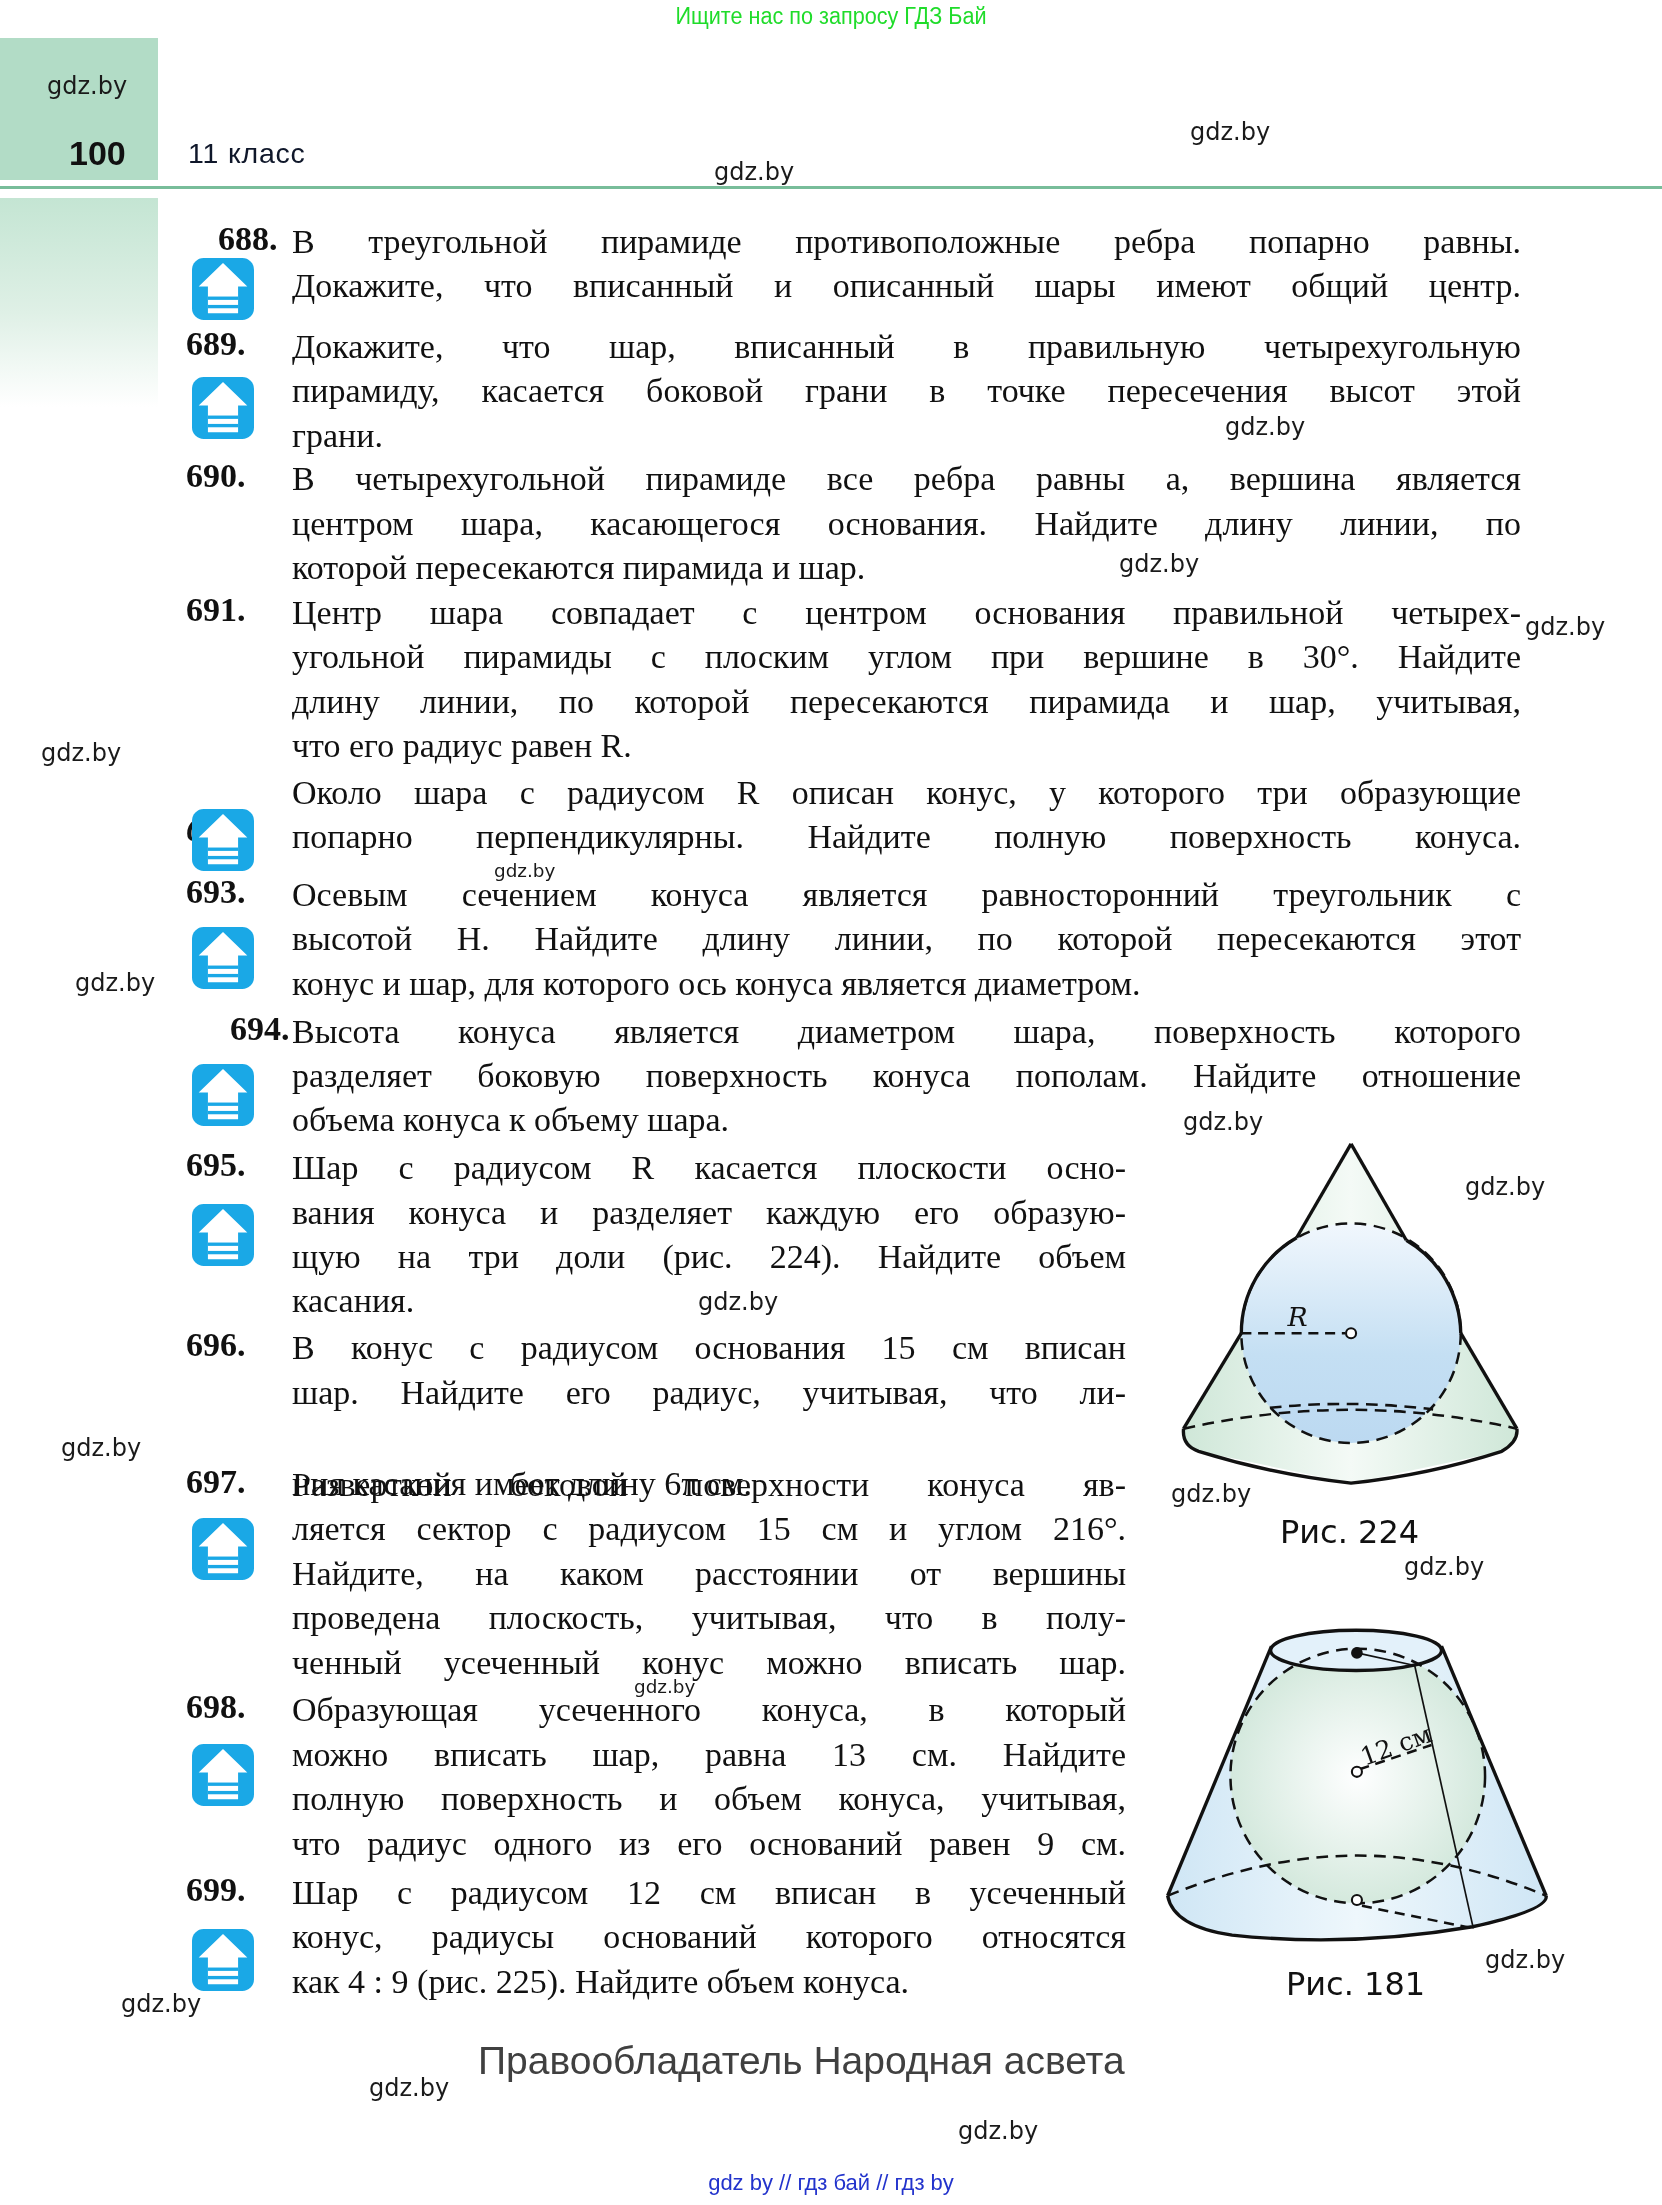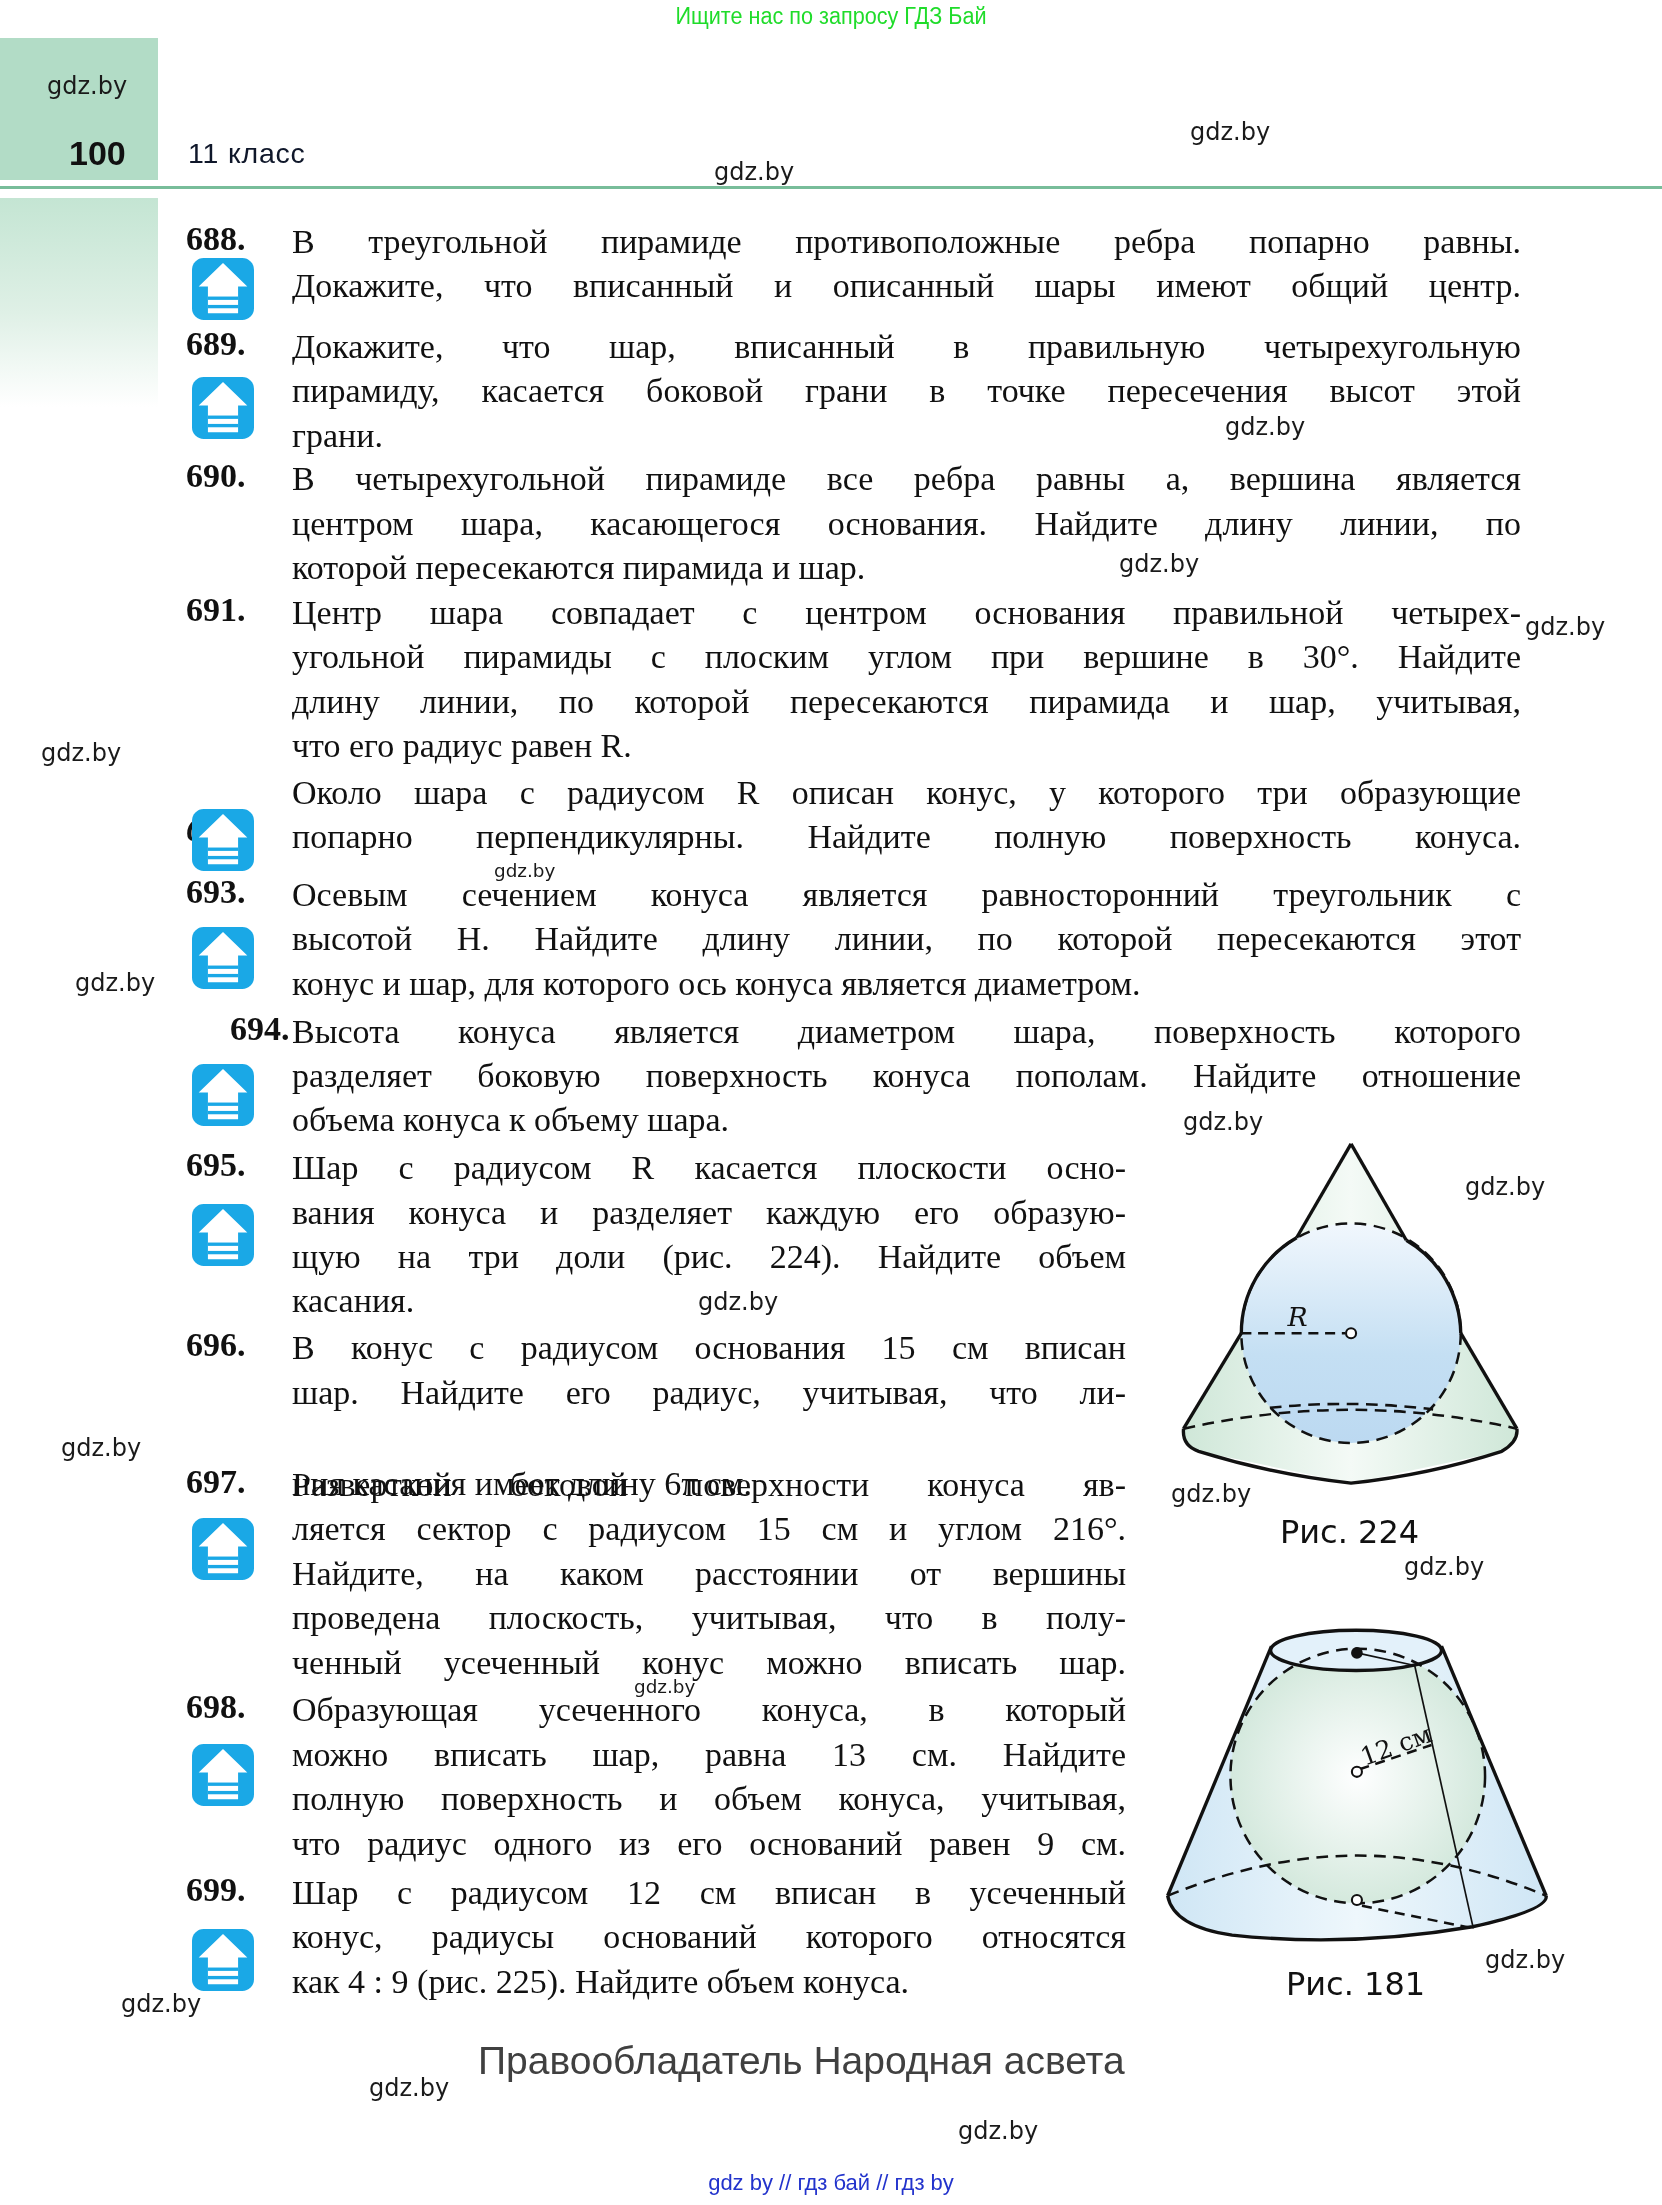--- a/index.html
+++ b/index.html
@@ -60,21 +60,21 @@
     <symbol id="up-icon" viewBox="0 0 74 74">
       <rect x="0" y="0" width="74" height="74" rx="14" ry="14" fill="#1aa8e6"></rect>
       <polygon points="37,6 66,34 55,34 55,66 19,66 19,34 8,34" fill="#ffffff"></polygon>
       <rect x="19" y="46" width="36" height="4" fill="#1aa8e6"></rect>
       <rect x="19" y="56" width="36" height="4" fill="#1aa8e6"></rect>
     </symbol>
   </defs>
 </svg>
 
 <div>
-  <div class="abs num" style="top:220px;">688.</div>
+  <div class="abs num" style="top:220px;margin-left:32px;">688.</div>
   <svg class="abs icon" style="top:258px;" viewBox="0 0 74 74" width="62" height="62">
       <use href="#up-icon"></use>
     </svg>
   <div class="abs line" style="top:220px;">В треугольной пирамиде противоположные ребра попарно равны.</div>
   <div class="abs line" style="top:264px;">Докажите, что вписанный и описанный шары имеют общий центр.</div>
 </div>
 
 <div>
   <div class="abs num" style="top:325px;">689.</div>
   <svg class="abs icon" style="top:377px;" viewBox="0 0 74 74" width="62" height="62">

